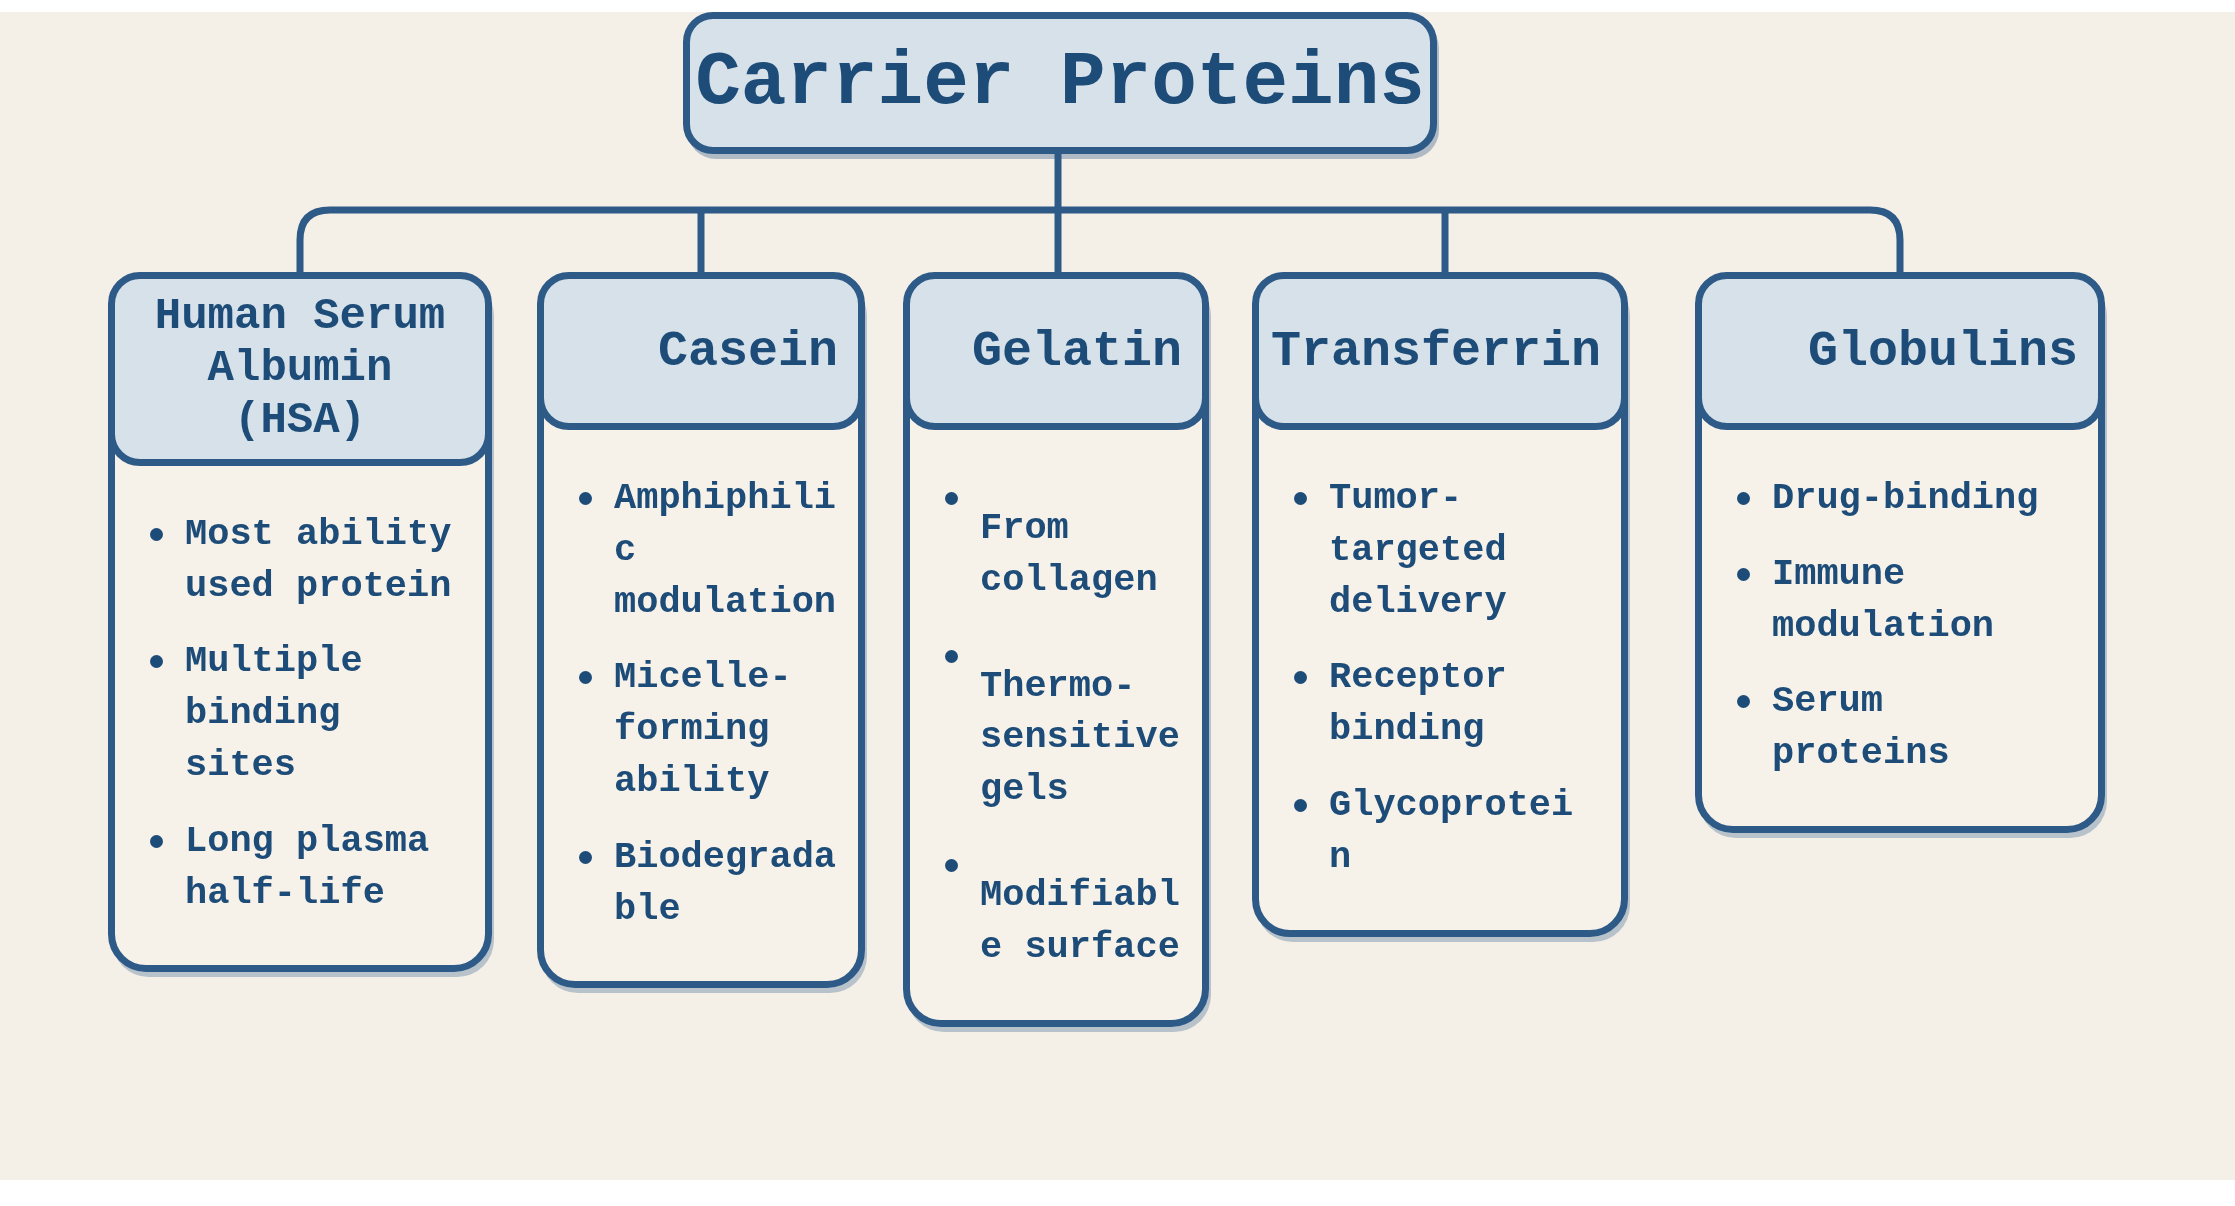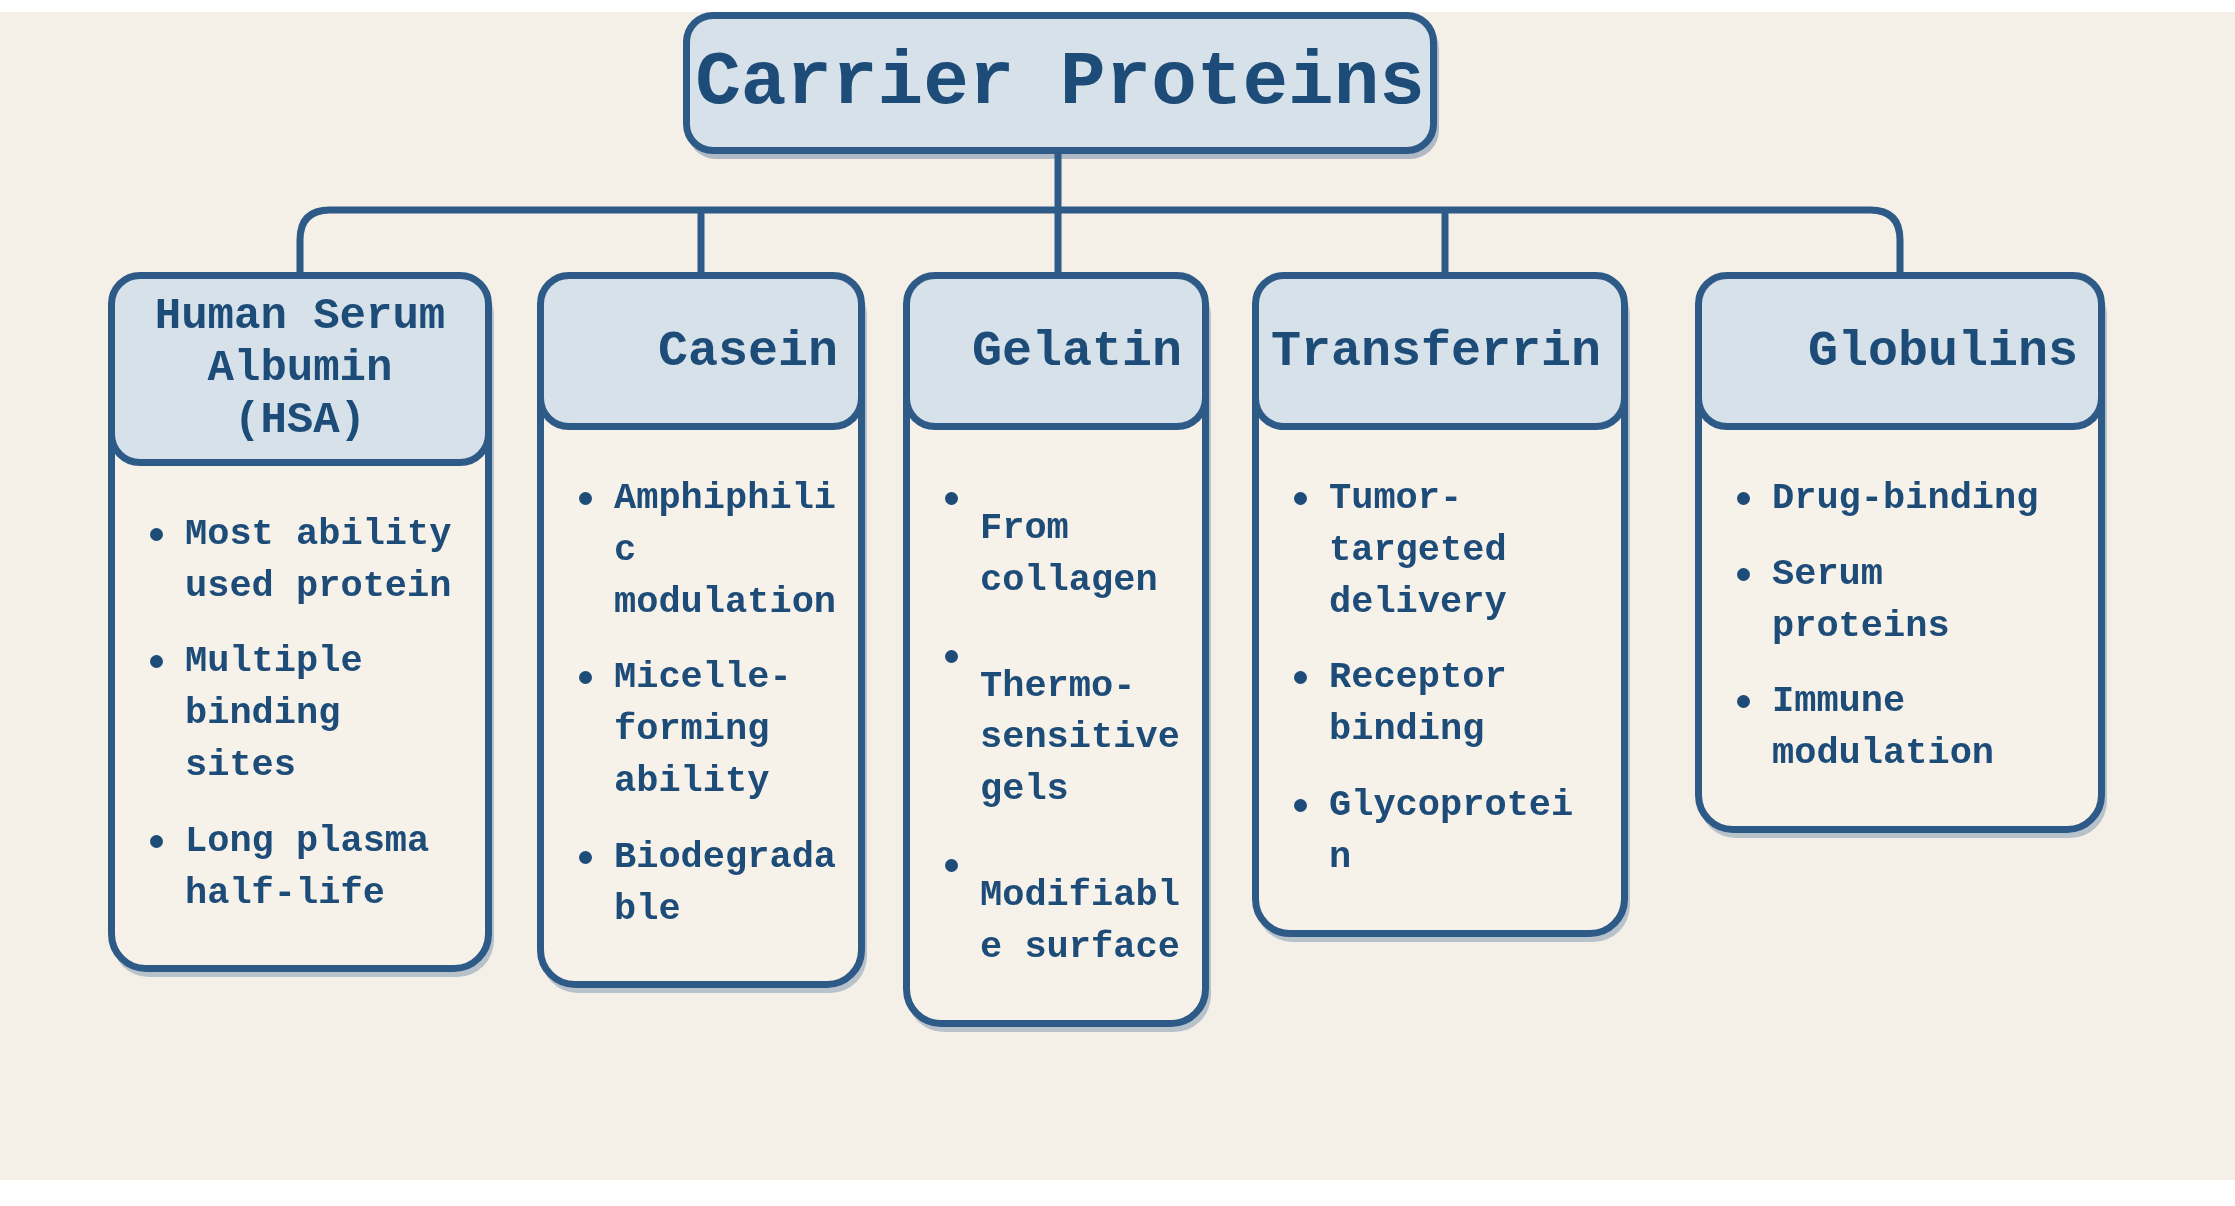--- a/index.html
+++ b/index.html
@@ -159,22 +159,22 @@
         <div class="col-header">
           <span>Globulins</span>
         </div>
         <div class="bullets">
           <div class="bullet">
             <span class="bullet-dot"></span>
             <span class="bullet-text">Drug-binding</span>
           </div>
           <div class="bullet">
             <span class="bullet-dot"></span>
-            <span class="bullet-text">Serum proteins</span>
+            <span class="bullet-text">Immune modulation</span>
           </div>
           <div class="bullet">
             <span class="bullet-dot"></span>
-            <span class="bullet-text">Immune modulation</span>
+            <span class="bullet-text">Serum proteins</span>
           </div>
         </div>
       </div>
     </div>
 </div>
 
 </body></html>

